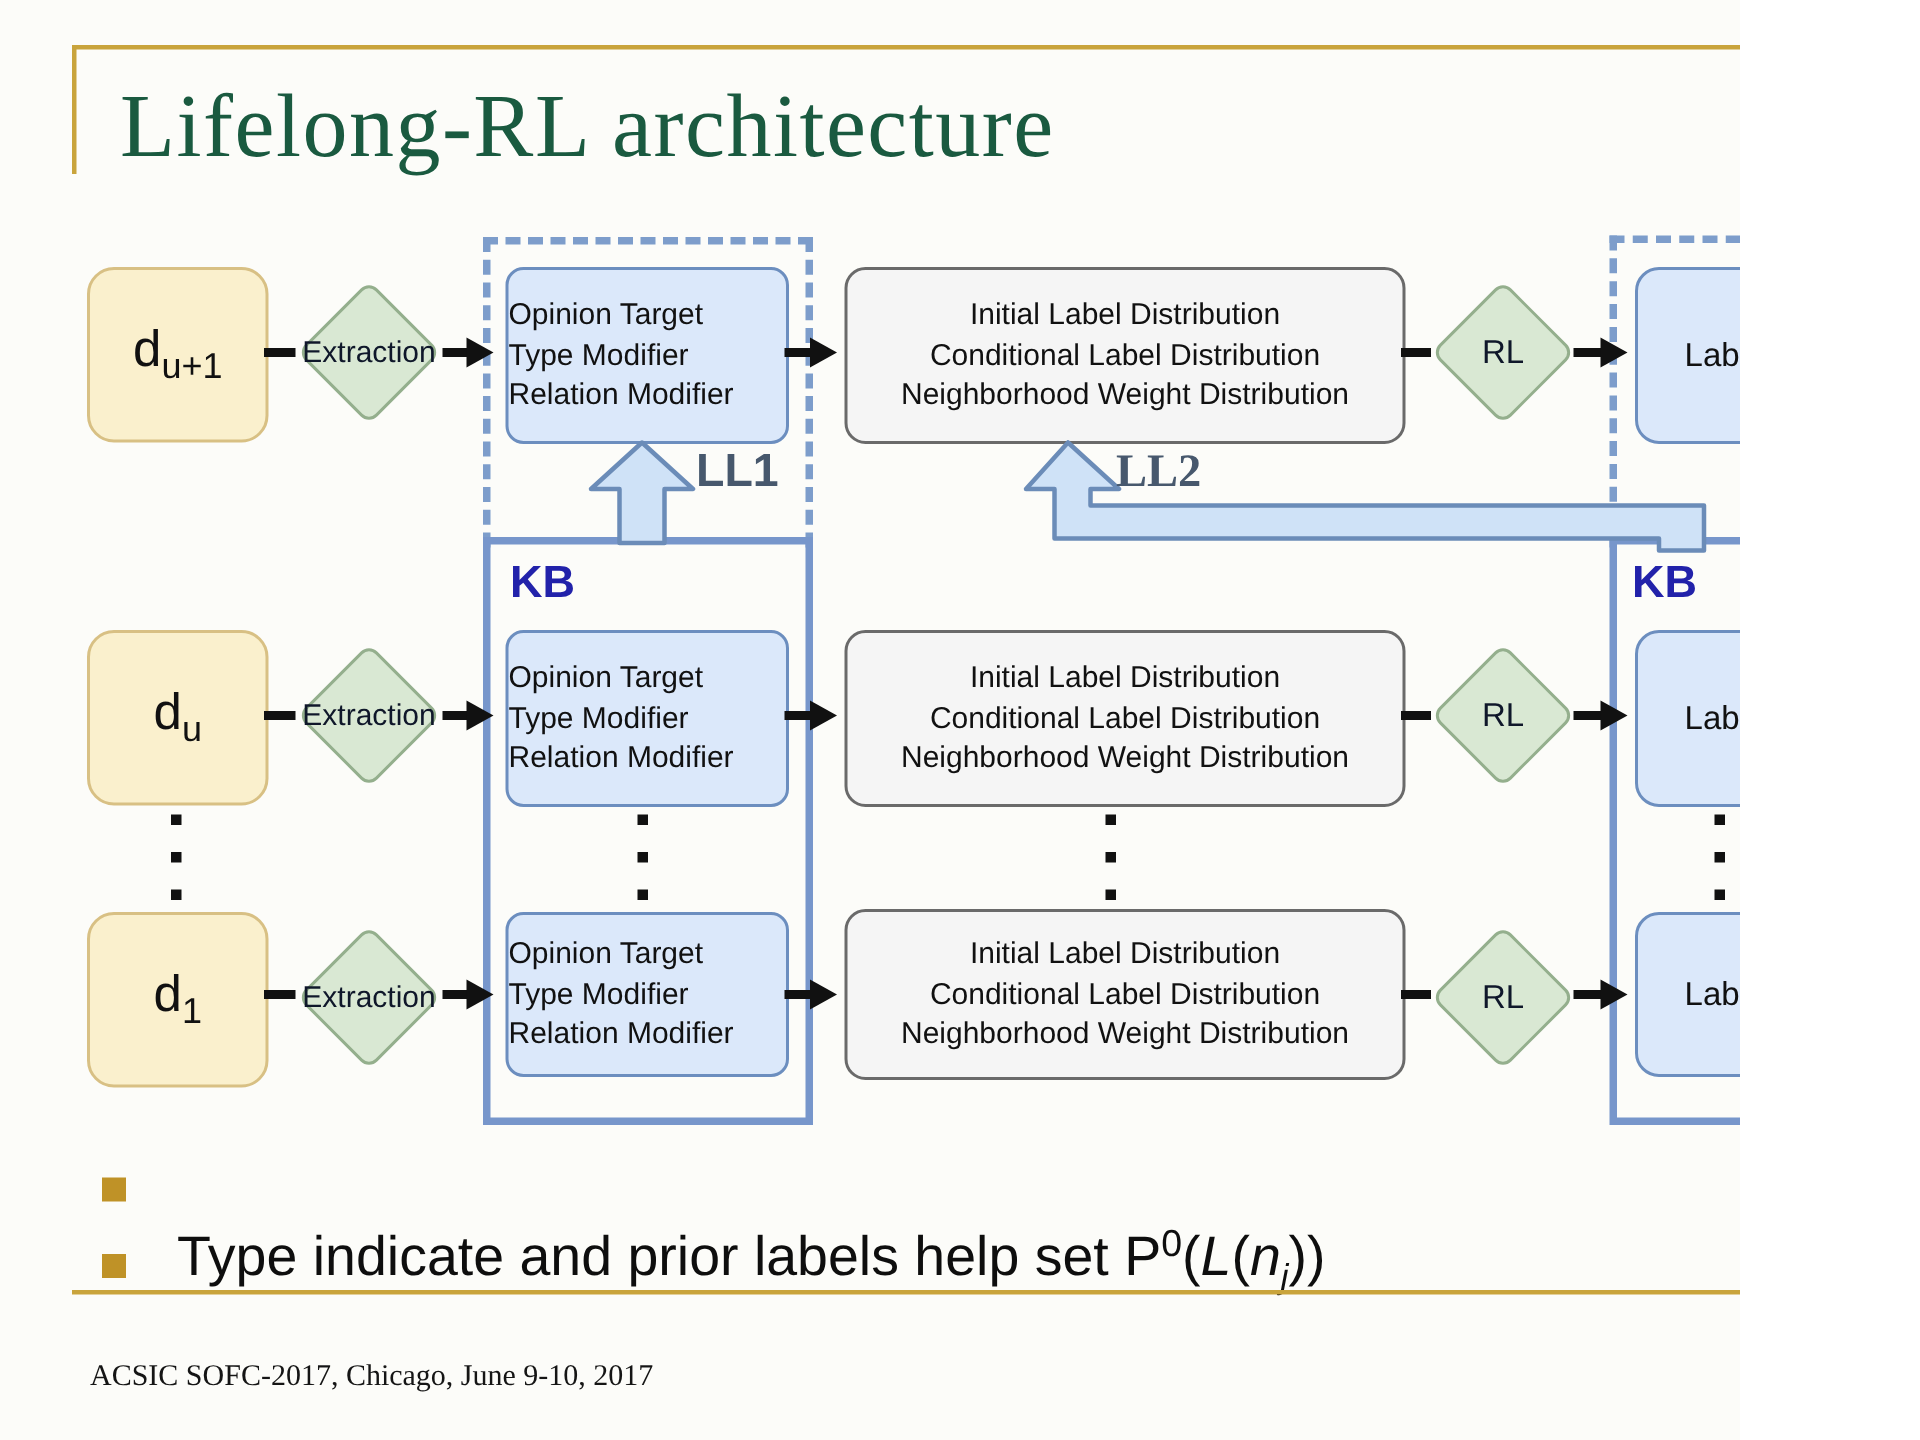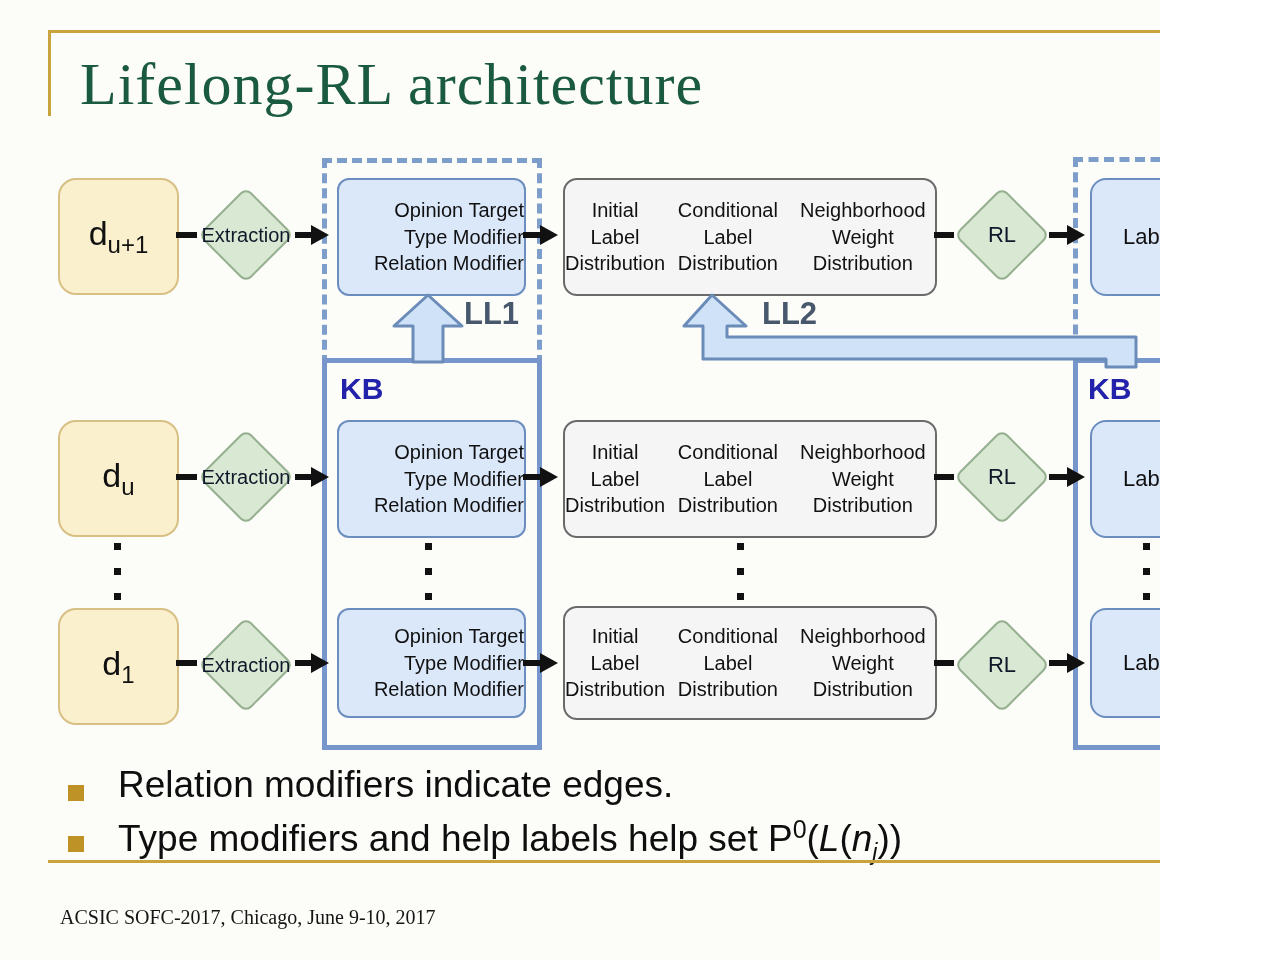--- a/index.html
+++ b/index.html
@@ -32,28 +32,28 @@
   
   .diamond{position:absolute; width:98px; height:98px; display:flex; align-items:center; justify-content:center;}
   .diamond .shape{position:absolute; inset:15px; transform:rotate(45deg); background:#D9E8D3; border:2px solid #94AF8D; border-radius:8px;}
   .diamond .dlabel{position:relative; font-size:20px; color:#0f172a; white-space:nowrap;}
   .diamond.rl .dlabel{font-size:22px;}
 
   
   .oplbox{
     position:absolute; left:337px; width:185px;
     background:#DBE8FA; border:2px solid #6C8EBF; border-radius:12px;
-    display:flex; flex-direction:column; align-items:flex-end; justify-content:center;
+    display:flex; flex-direction:column; align-items:flex-start; justify-content:center;
     font-size:20px; line-height:1.32; color:#111; text-align:center;
   }
   
   .graybox{
     position:absolute; left:563px; width:370px;
     background:#F5F5F5; border:2px solid #6A6A6A; border-radius:14px;
-    display:flex; flex-direction:row; align-items:center; justify-content:center;
+    display:flex; flex-direction:column; align-items:center; justify-content:center;
     font-size:20px; line-height:1.32; color:#111; text-align:center;
   }
   
   .labelbox{
     position:absolute; left:1090px; width:116px;
     background:#DBE8FA; border:2px solid #6C8EBF; border-radius:16px;
     display:flex; align-items:center; justify-content:center;
     font-size:22px; color:#111;
   }
 
@@ -218,28 +218,27 @@
   <div class="dot" style="left:737px; top:593px;"></div>
   <div class="dot" style="left:1143px; top:543px;"></div>
   <div class="dot" style="left:1143px; top:568px;"></div>
   <div class="dot" style="left:1143px; top:593px;"></div>
 
   <svg class="svglayer" width="1280" height="960">
     <polygon class="llpoly" points="428,295 462,326 443,326 443,362 413,362 413,326 394,326"></polygon>
     <path class="llpoly" d="M 712,295 L 746,326 L 727,326 L 727,337 L 1136,337 L 1136,367 L 1106,367 L 1106,359 L 703,359 L 703,326 L 684,326 Z"></path>
   </svg>
   <div class="lltag" style="left:464px; top:296px;">LL1</div>
-  <div class="lltag" style="left:762px; top:296px;">LL2</div>
+  <div class="lltag" style="left:744px; top:296px;font-family:Liberation Serif, serif;">LL2</div>
 
   <div class="kbtag" style="left:340px; top:372px;">KB</div>
   <div class="kbtag" style="left:1088px; top:372px;">KB</div>
 
   <div class="bullet-sq" style="top:785px;"></div>
-  <div class="bullet-text" style="top:764px;">Relation modifiers indicate edges.</div>
   <div class="bullet-sq" style="top:836px;"></div>
-  <div class="bullet-text" style="top:815px;"><span>Type modifiers and help labels help set P</span><sup>0</sup><span>(</span><span class="it">L</span><span>(</span><span class="it">n</span><sub>j</sub><span>))</span></div>
+  <div class="bullet-text" style="top:815px;"><span>Type indicate and prior labels help set P</span><sup>0</sup><span>(</span><span class="it">L</span><span>(</span><span class="it">n</span><sub>j</sub><span>))</span></div>
 
   <div class="rule rule-bottom"></div>
 
   <div class="footer">ACSIC SOFC-2017, Chicago, June 9-10, 2017</div>
   <div class="pagenum">27</div>
 
 </div>
 
 </body></html>

